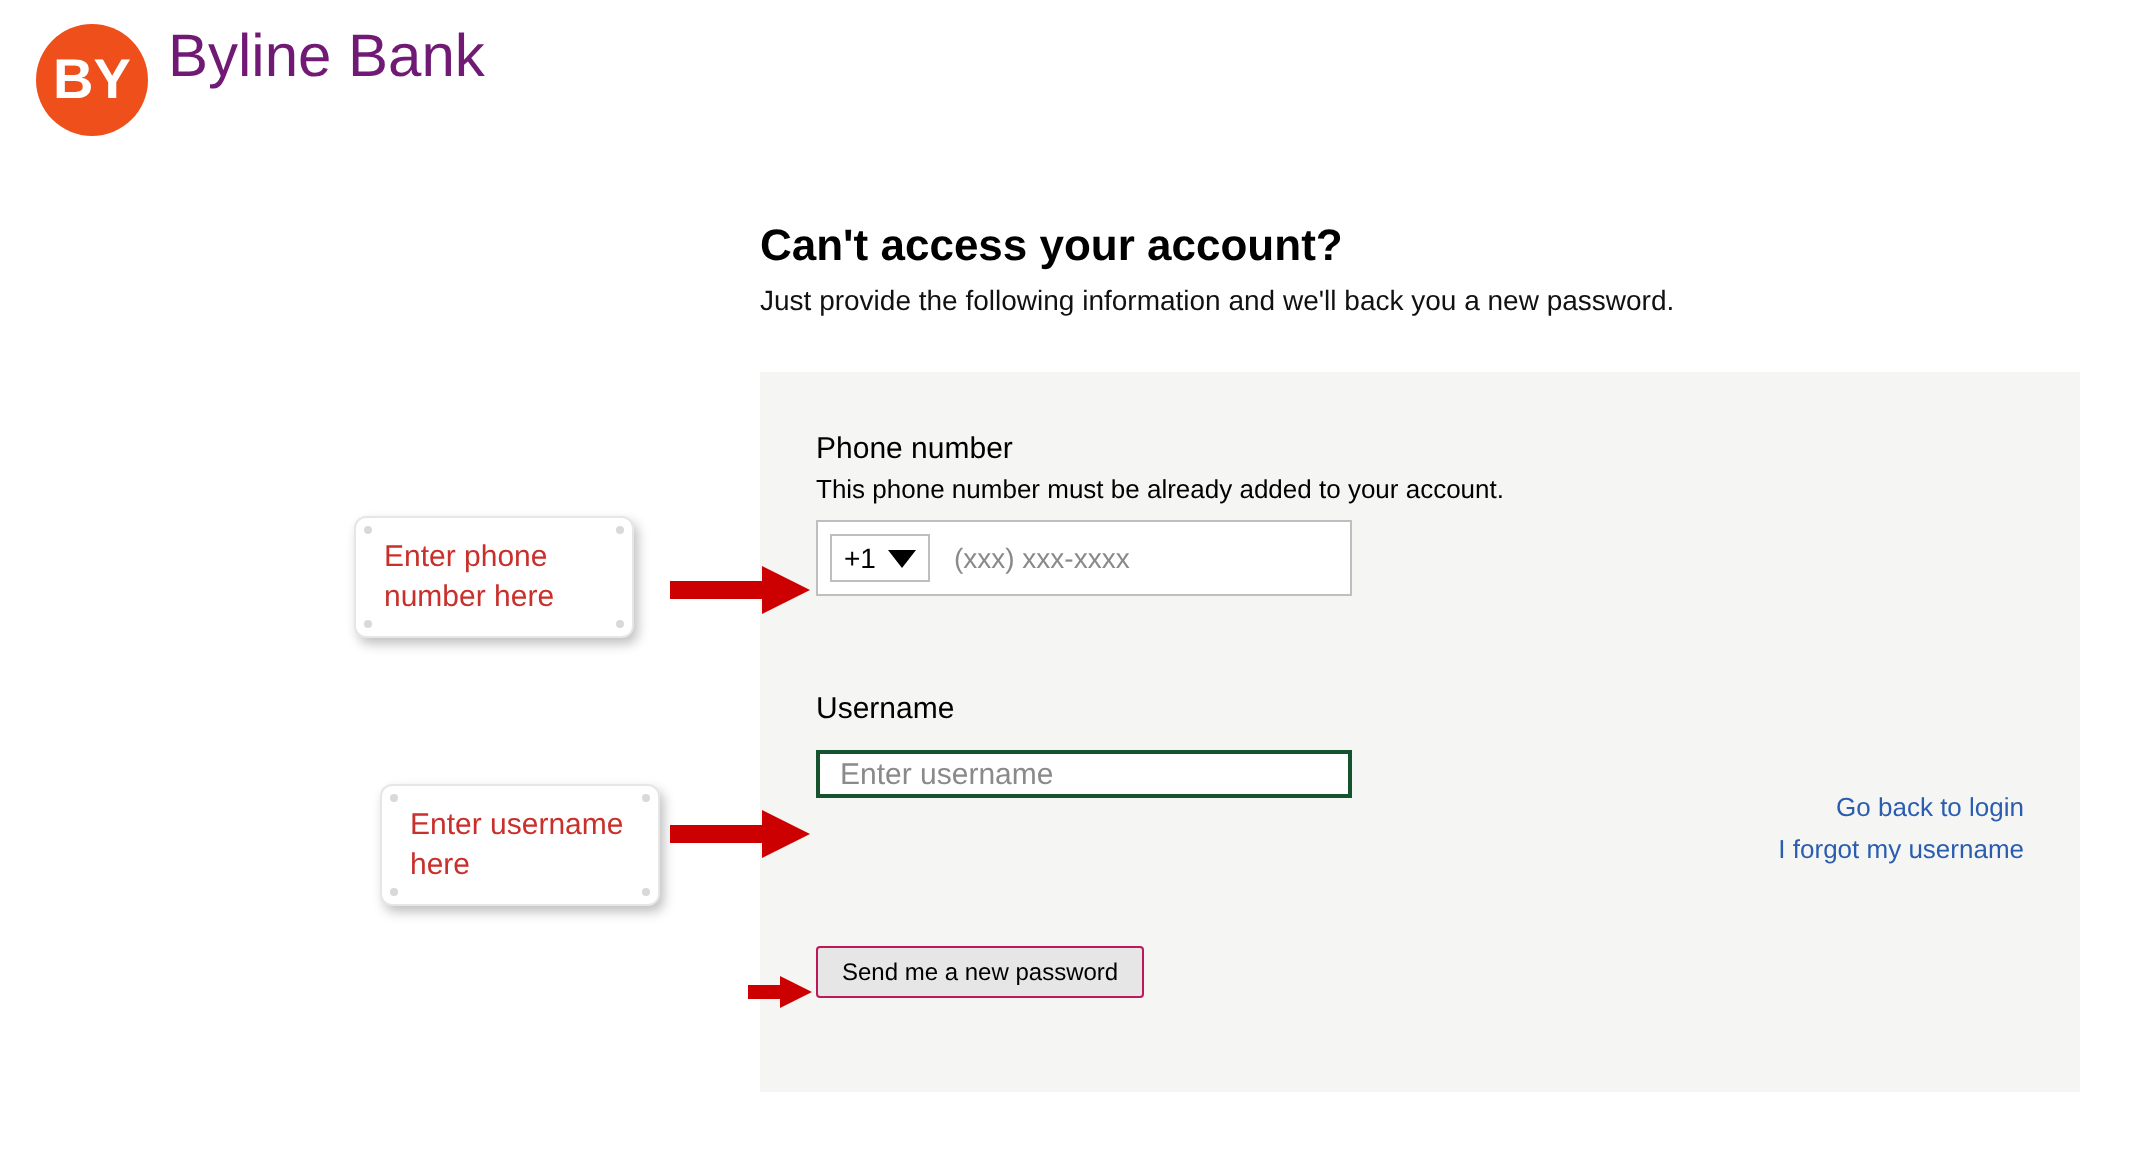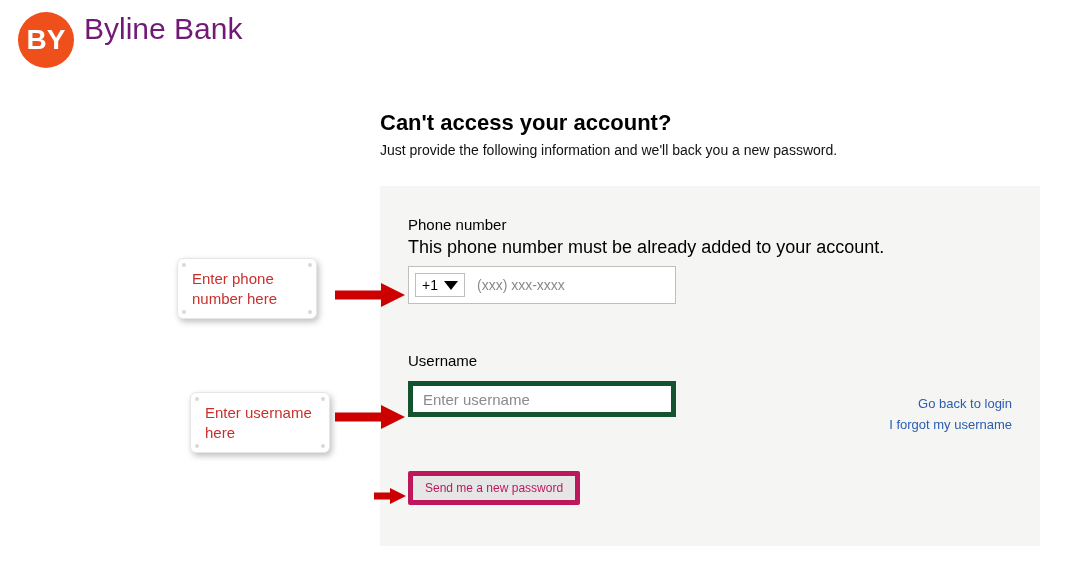--- a/index.html
+++ b/index.html
@@ -57,21 +57,21 @@
     padding: 30px 28px 40px 28px;
     position: relative;
     min-height: 360px;
   }
   .field-label {
     font-size: 15px;
     color: #000;
     margin-bottom: 4px;
   }
   .field-hint {
-    font-size: 18px;
+    font-size: 13px;
     color: #000;
     margin-bottom: 8px;
   }
   .phone-box {
     display: flex;
     align-items: center;
     width: 268px;
     height: 38px;
     background: #fff;
     border: 1px solid #bfbfbf;
@@ -99,33 +99,33 @@
     font-size: 14px;
     color: #a21caf;
     flex: 1;
     height: 100%;
     padding: 0 6px;
   }
   .phone-input::placeholder { color: #8a8a8a; }
   .spacer { height: 48px; }
   .username-input {
     width: 268px;
-    height: 36px;
-    border: 5px solid #14532d;
+    height: 24px;
+    border: 2px solid #14532d;
     background: #fff;
     padding: 0 10px;
     font-size: 15px;
     color: #888;
   }
   .username-input::placeholder { color: #8a8a8a; }
   .submit-btn {
-    margin-top: 54px;
+    margin-top: 74px;
     background: #e6e6e6;
-    border: 5px solid #be185d;
-    color: #be185d;
+    border: 1px solid #be185d;
+    color: #000000;
     font-size: 12px;
     padding: 5px 12px;
     cursor: pointer;
     border-radius: 2px;
   }
   .links {
     position: absolute;
     right: 28px;
     top: 210px;
     text-align: right;

